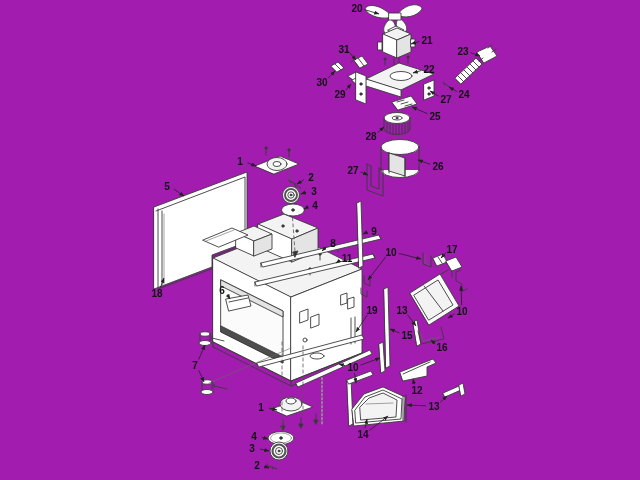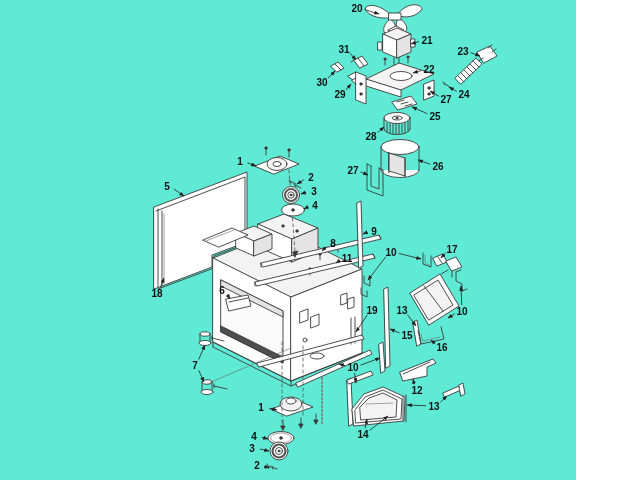--- a/index.html
+++ b/index.html
@@ -1,16 +1,16 @@
 <!DOCTYPE html>
 <html><head>
 <meta charset="utf-8">
 <style>
   html,body{margin:0;padding:0;background:#fff;}
-  .stage{position:relative;width:576px;height:480px;background:#5eead4;overflow:hidden;}
+  .stage{position:relative;width:640px;height:480px;background:#a21caf;overflow:hidden;}
   svg{display:block;}
   .callout{font:bold 10px "Liberation Sans",sans-serif;fill:#111;text-anchor:middle;}
   .leader{stroke:#222;stroke-width:0.8;fill:none;}
   .ln{stroke:#3b3b3b;stroke-width:0.9;fill:none;stroke-linejoin:round;stroke-linecap:round;}
   .fw{fill:#ffffff;}
   .fl{fill:#f3f3f3;}
   .fm{fill:#e4e4e4;}
   .fd{fill:#4d4d4d;}
   .dash{stroke:#555;stroke-width:0.8;stroke-dasharray:3 3;fill:none;}
   .dot{stroke:#8a8a8a;stroke-width:2;stroke-dasharray:1.5 2.5;fill:none;}

